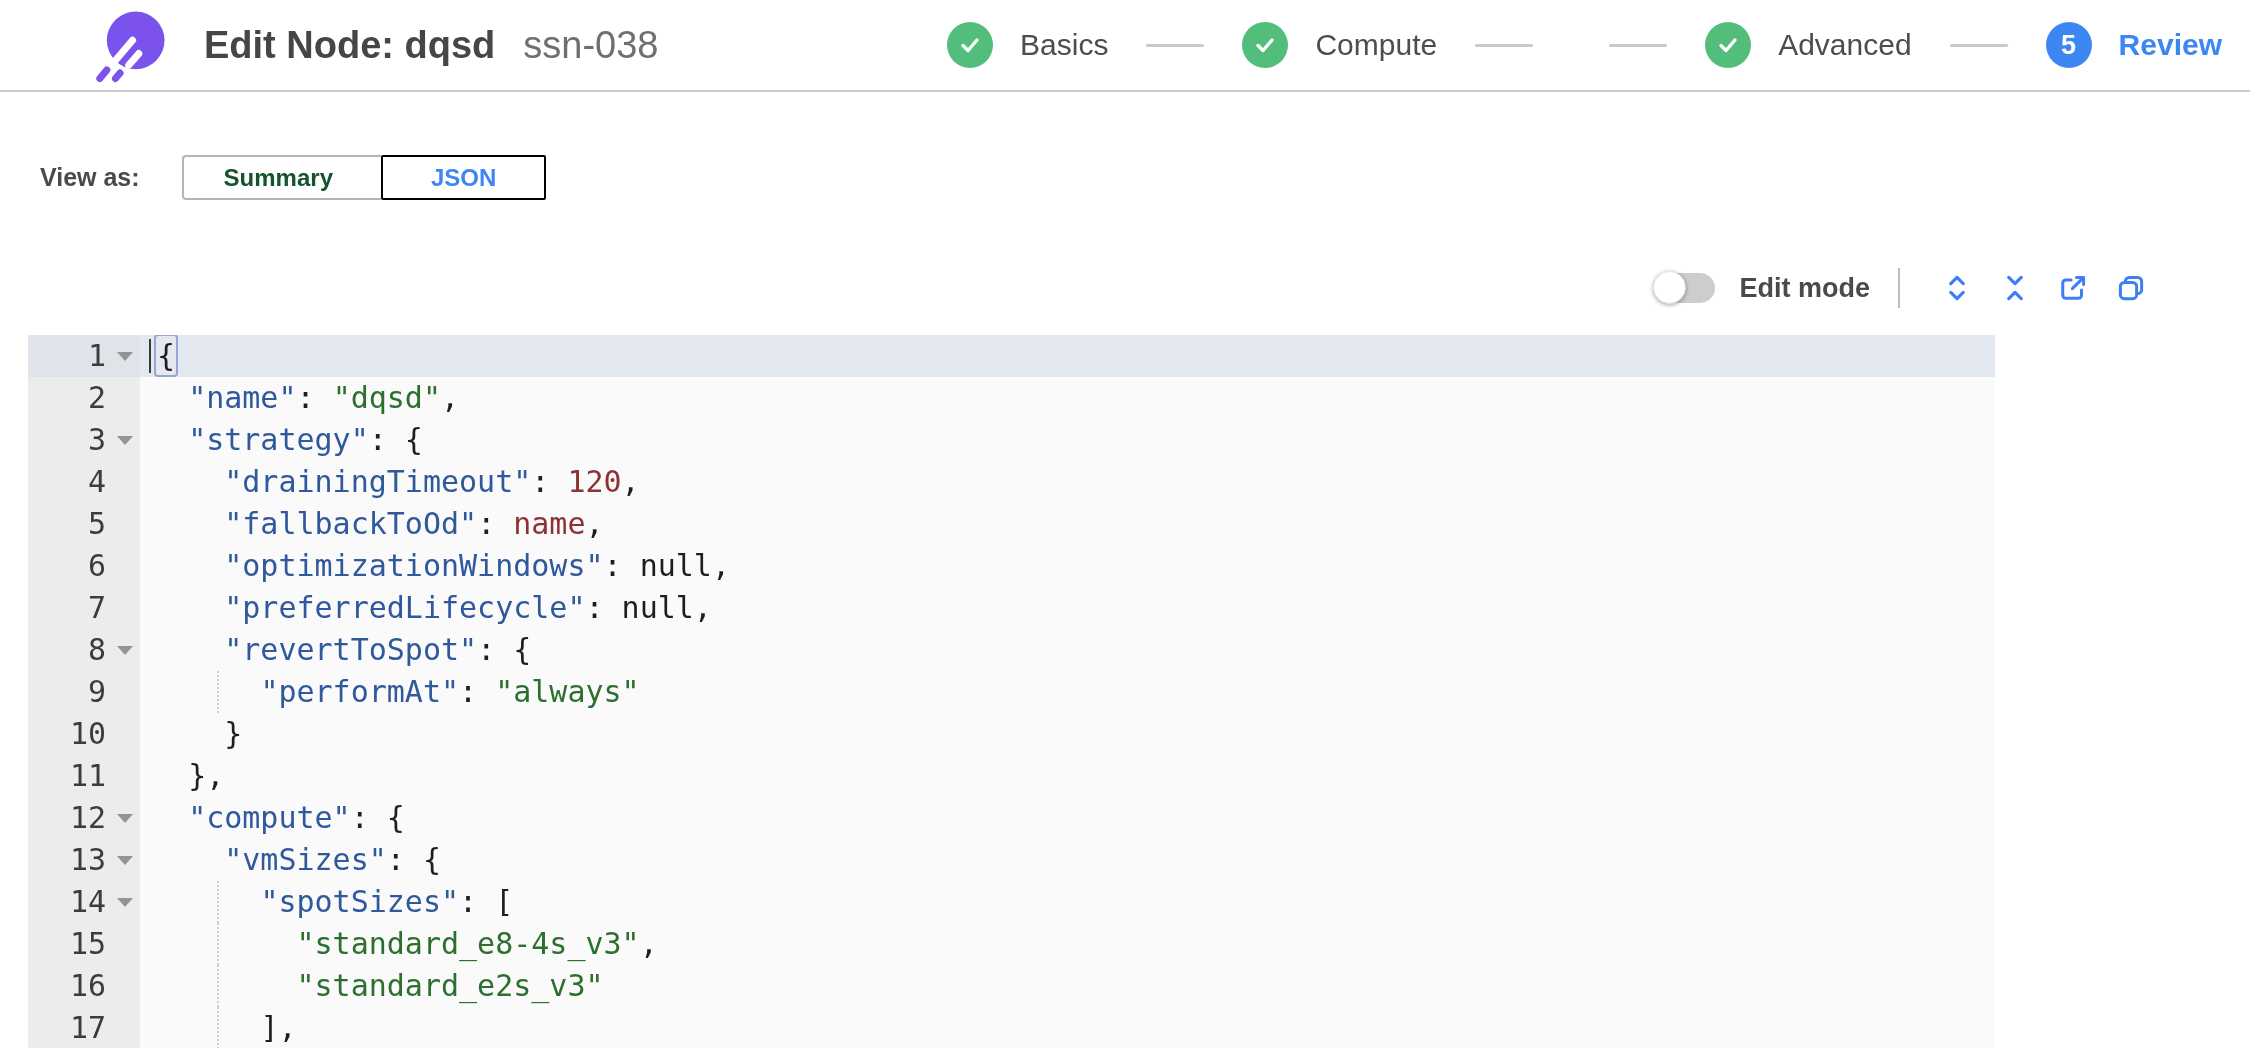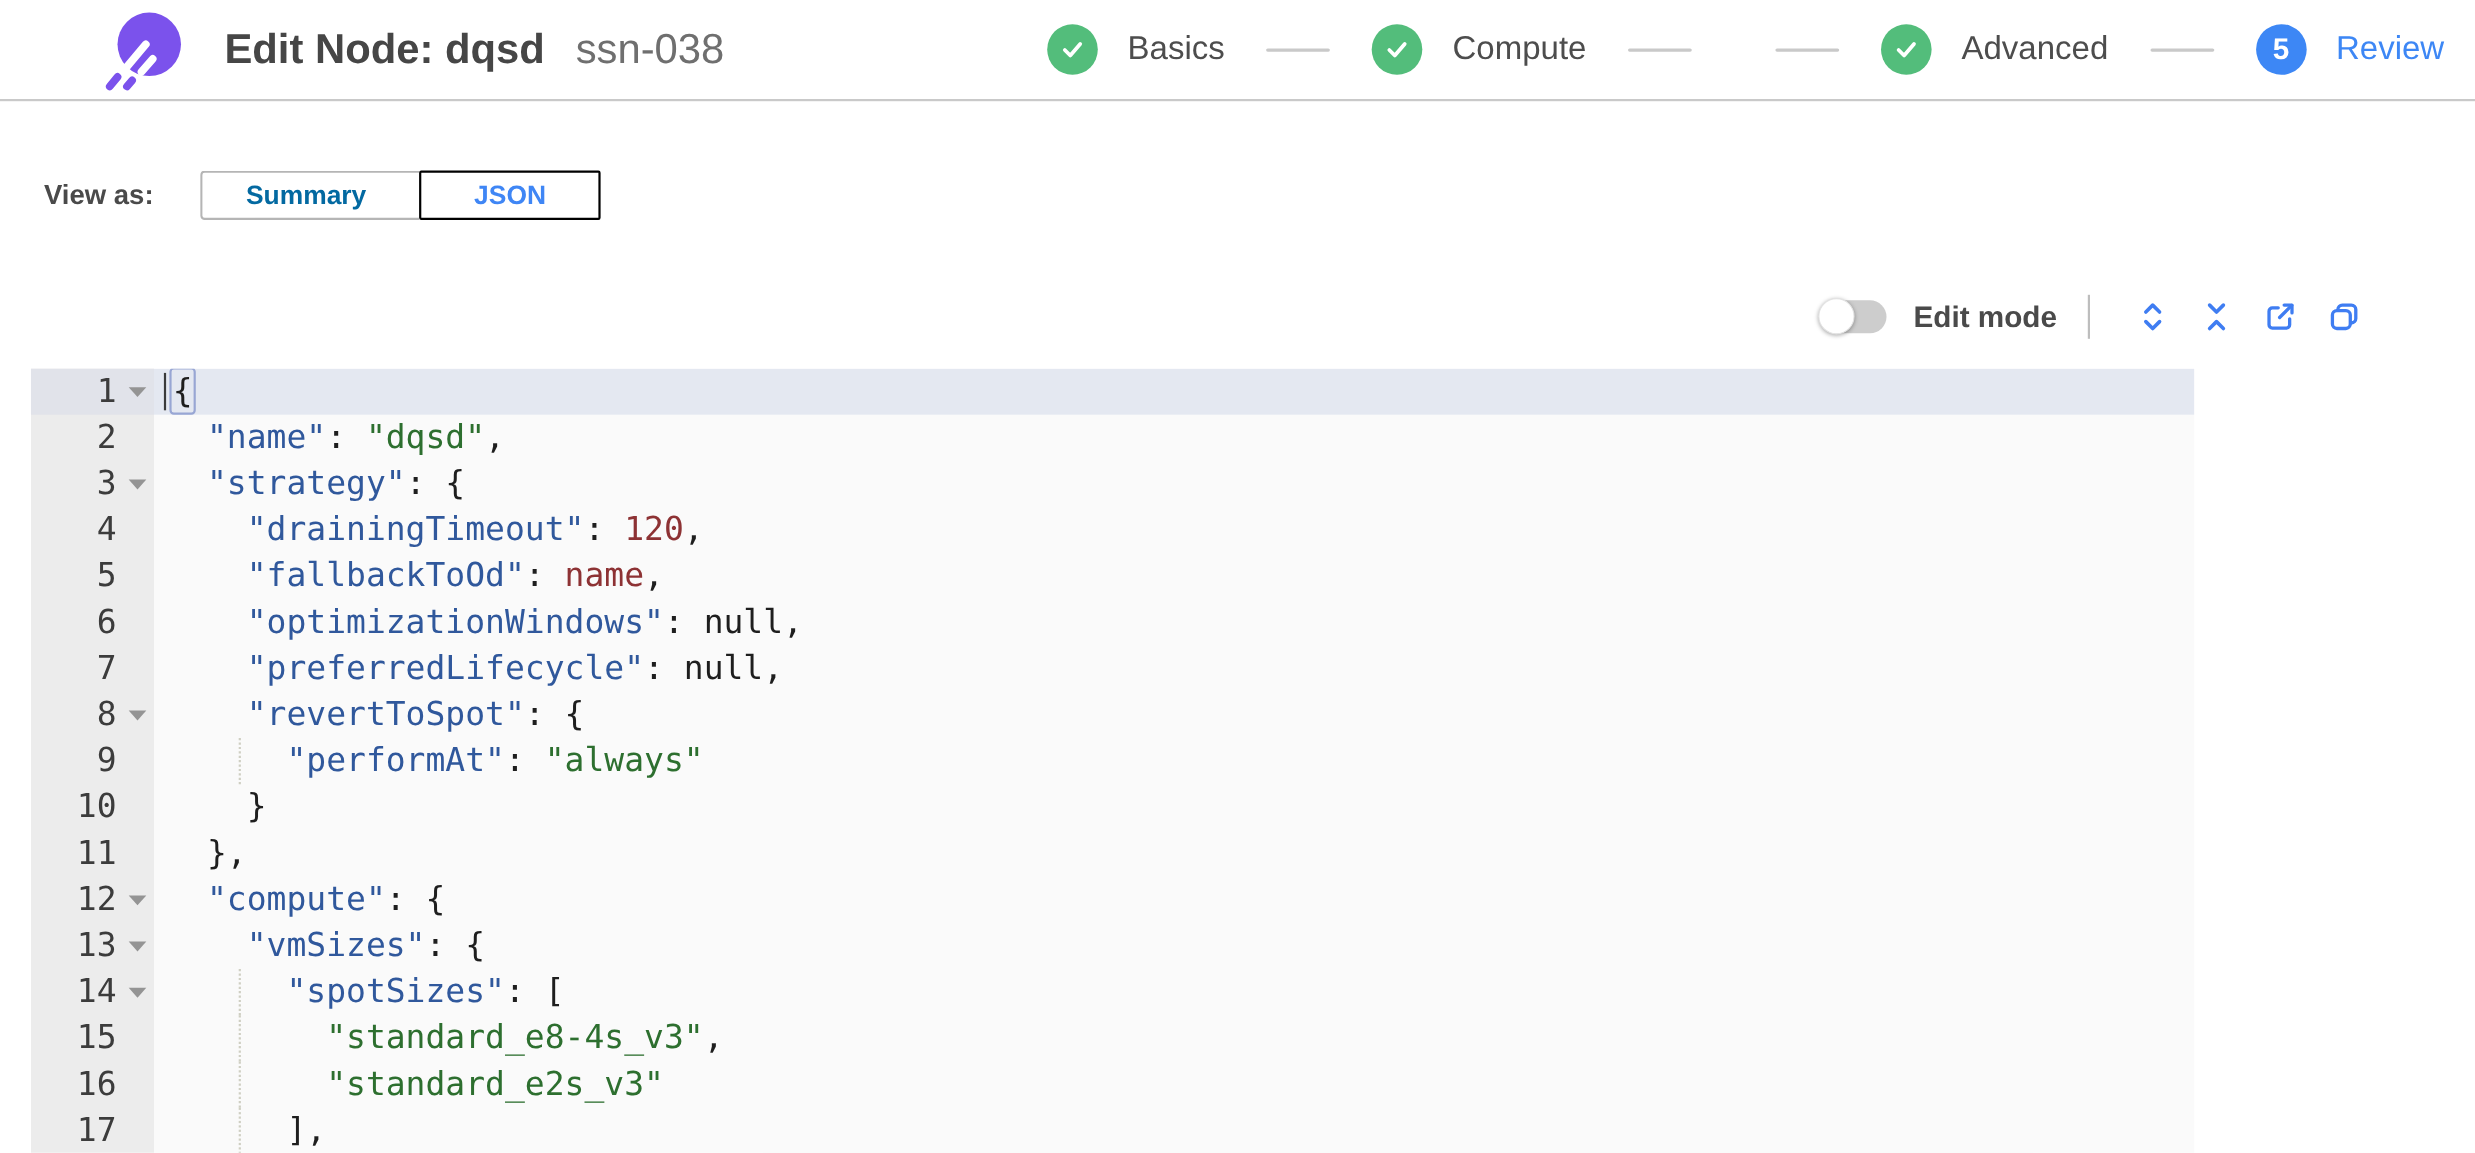--- a/index.html
+++ b/index.html
@@ -16,32 +16,32 @@
     width:158px; overflow:hidden; flex:0 0 auto; }
 
   .stepper { margin-left:auto; display:flex; align-items:center; flex:0 0 auto; }
   .step { display:flex; align-items:center; gap:27px; }
   .step-circle { width:46px; height:46px; border-radius:50%; background:#53bd7b;
     display:flex; align-items:center; justify-content:center; flex:0 0 auto; }
   .step-circle.current { background:#3d87f5; }
   .step-circle svg { width:24px; height:24px; }
   .step-num { color:#fff; font-size:27px; font-weight:bold; }
   .step-label { font-size:30px; color:#4d4d4d; white-space:nowrap; }
-  .step-label.current { color:#3d87f5; font-weight:400; }
+  .step-label.current { color:#3d87f5; font-weight:700; }
   .connector { width:58px; height:3px; background:#c9c9c9; border-radius:2px;
     margin:0 38px; }
 
   
   .viewas-row { margin:63px 0 0 40px; display:flex; align-items:center; }
   .viewas-label { font-size:25px; font-weight:bold; color:#4a4a4a; }
   .btn-group { display:flex; margin-left:42px; }
   .seg-btn { height:45px; padding:0 48px; background:#fff; font-size:24px;
     font-weight:bold; display:flex; align-items:center; justify-content:center;
     cursor:pointer; }
-  .seg-btn.plain { border:2px solid #b5b5b5; border-right:none; color:#0369a1;
+  .seg-btn.plain { border:2px solid #b5b5b5; border-right:none; color:#14532d;
     border-radius:4px 0 0 4px;padding-left:40px; }
   .seg-btn.selected { border:2px solid #000000; color:#3f86f5;
     border-radius:2px; }
 
   
   .toolbar-row { margin:68px 90px 0 0; display:flex; align-items:center;
     justify-content:flex-end; }
   .toggle { width:60px; height:30px; background:#cdcdcd; border-radius:16px;
     position:relative; cursor:pointer; flex:0 0 auto; }
   .toggle-knob { width:33px; height:33px; border-radius:50%; background:#fff;

